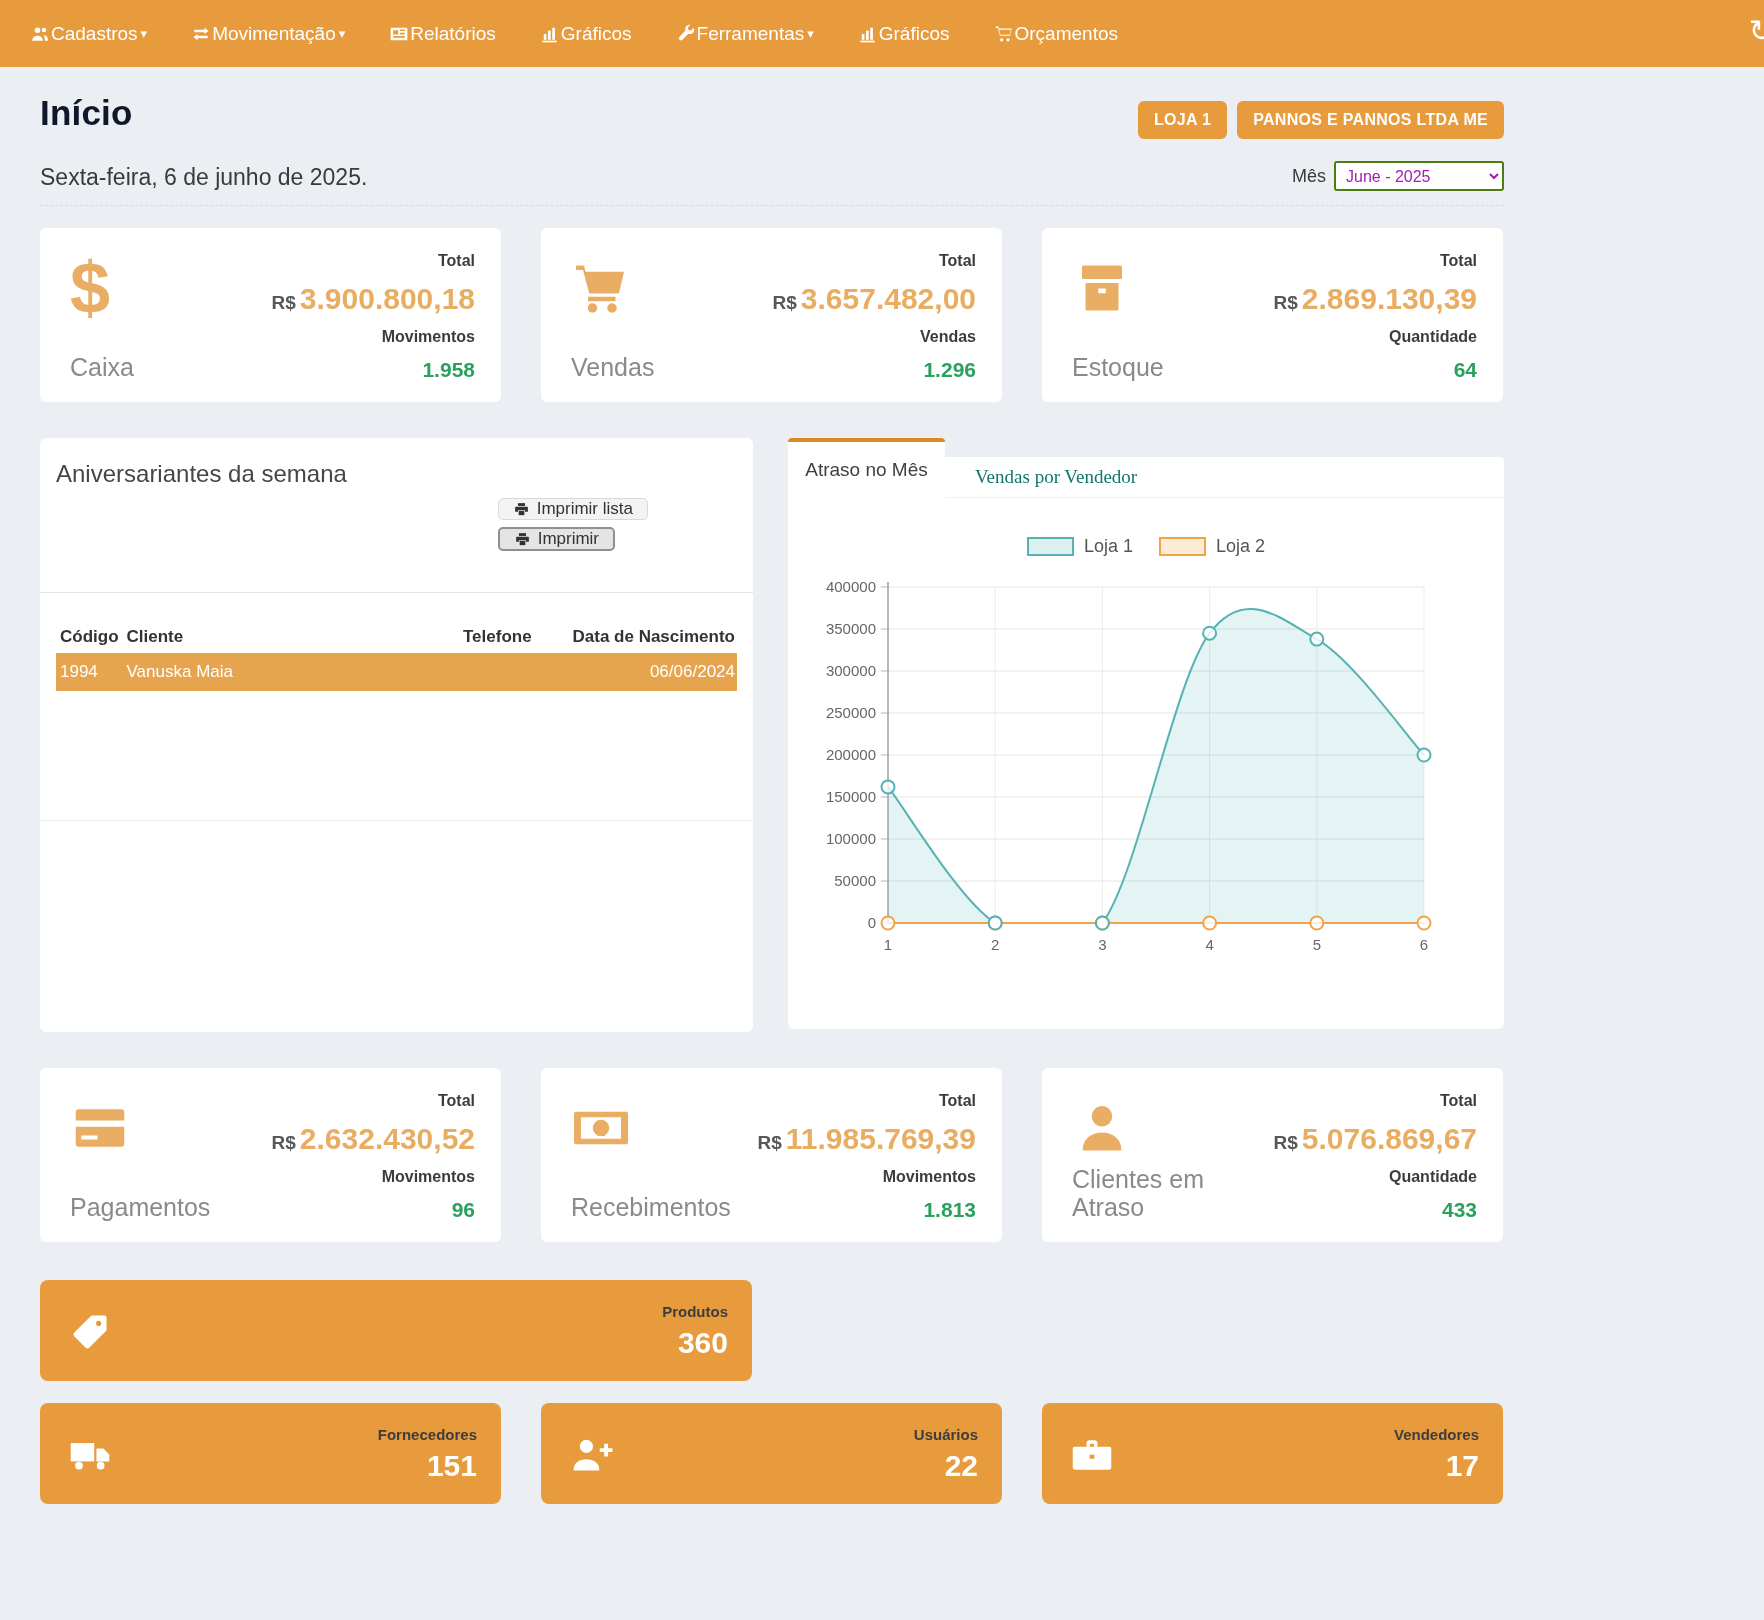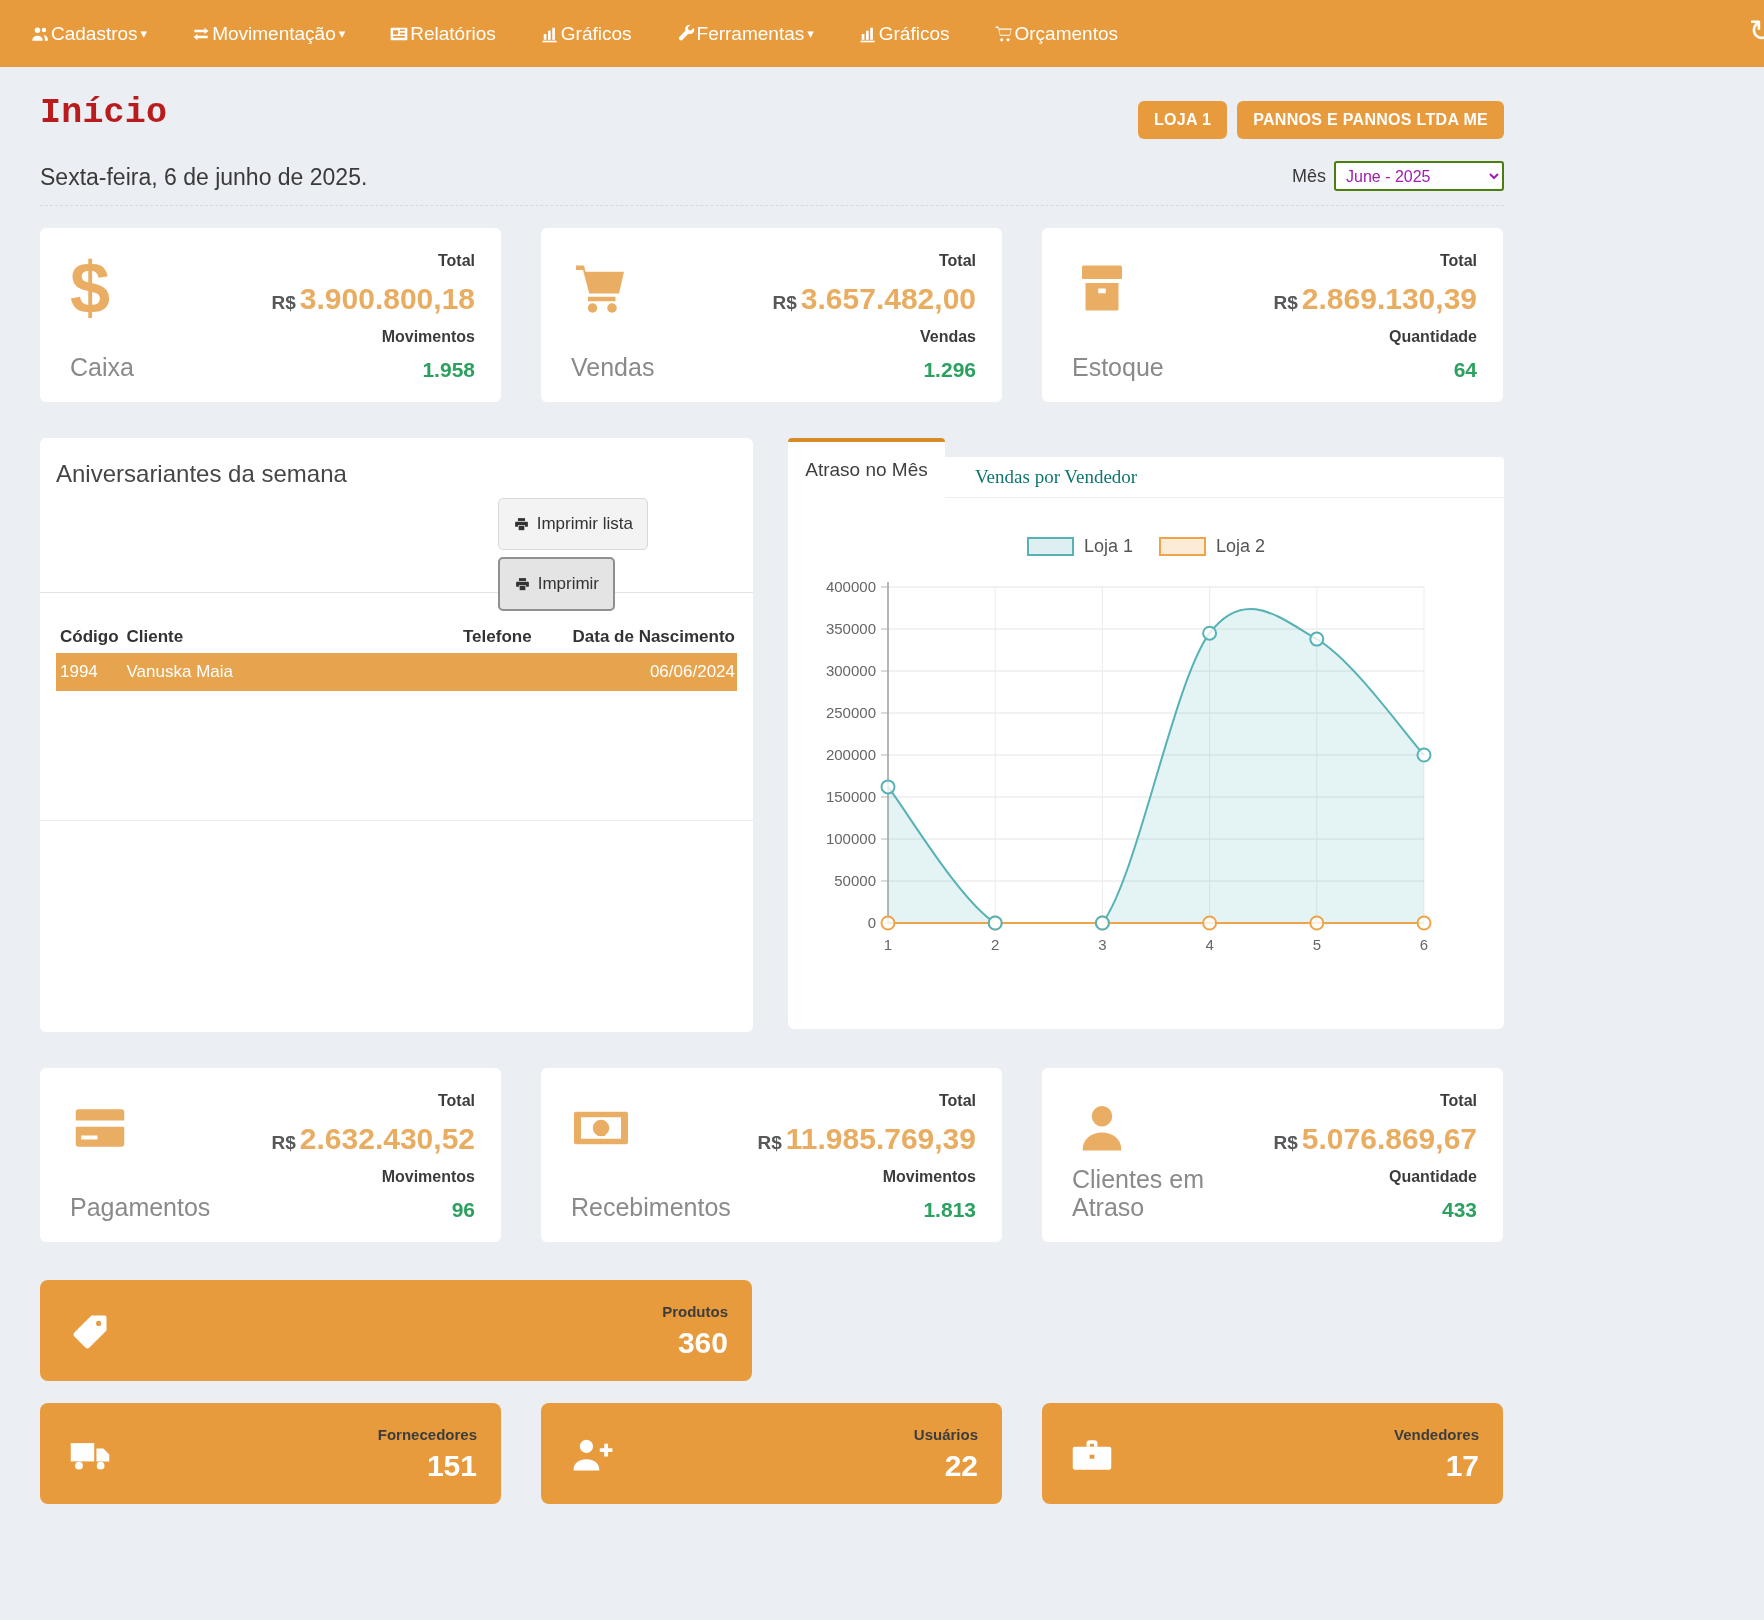--- a/index.html
+++ b/index.html
@@ -27,21 +27,21 @@
   .nav-item .nicon svg { width:20px; height:20px; fill:#fff; }
   .caret { font-size:13px; margin-left:2px; }
   .nav-refresh {
     position:absolute; right:-10px; top:16px; color:#fff; font-size:30px; line-height:30px;
   }
 
   
   .content { width:1464px; margin-left:40px; }
 
   .page-head { display:flex; justify-content:space-between; align-items:flex-start; margin-top:26px; }
-  .page-title { font-size:35px; font-weight:700; color:#b91c1c; letter-spacing:.2px;font-family:Liberation Mono, monospace; }
+  .page-title { font-size:35px; font-weight:700; color:#0f172a; letter-spacing:.2px; }
   .head-buttons { display:flex; gap:10px; margin-top:8px; }
   .pill-btn {
     background:#e89b3c; color:#fff; font-weight:700; font-size:16px;
     border:none; border-radius:6px; padding:10px 16px; letter-spacing:.3px; cursor:pointer;
     font-family:inherit;
   }
 
   .date-row { display:flex; justify-content:space-between; align-items:flex-end; margin-top:22px; padding-bottom:14px; border-bottom:1px dashed #d7dbe1; }
   .date-text { font-size:23px; color:#3a3a3a; }
   .month-box { display:flex; align-items:center; gap:8px; font-size:18px; color:#3a3a3a;margin-left:34px; }
@@ -68,21 +68,21 @@
   .cnt { font-size:21px; font-weight:700; color:#2ba05f; }
 
   
   .panels { display:grid; grid-template-columns:713px 716px; gap:35px; margin-top:36px; align-items:start; }
 
   .bday-panel { background:#fff; border-radius:6px; height:594px; padding-top:22px; position:relative; }
   .bday-title { font-size:24px; color:#464646; padding-left:16px; }
   .bday-buttons { position:absolute; top:60px; right:105px; display:flex; flex-direction:column; align-items:flex-start; gap:7px; }
   .btn {
     display:flex; align-items:center; gap:7px; font-size:17px; color:#333; cursor:pointer;
-    border-radius:5px; padding:15px 14px; font-family:inherit;
+    border-radius:5px; padding:0 14px; font-family:inherit;
   }
   .btn svg { width:17px; height:17px; fill:#333; }
   .btn-light { background:#f3f3f3; border:1px solid #d9d9d9; }
   .btn-dark  { background:#e4e4e4; border:2px solid #8f8f8f; }
   .bday-divider { border-bottom:1px solid #e4e4e4; margin-top:104px; }
   .bday-table { width:calc(100% - 32px); margin:28px 16px 0 16px; border-collapse:collapse; font-size:17px; }
   .bday-table th { text-align:left; font-weight:700; color:#333; padding:6px 4px; }
   .bday-table th.th-tel  { width:100px; }
   .bday-table th.th-data { width:178px; text-align:right; padding-right:2px; }
   .bday-table th.th-cod  { width:56px; }

